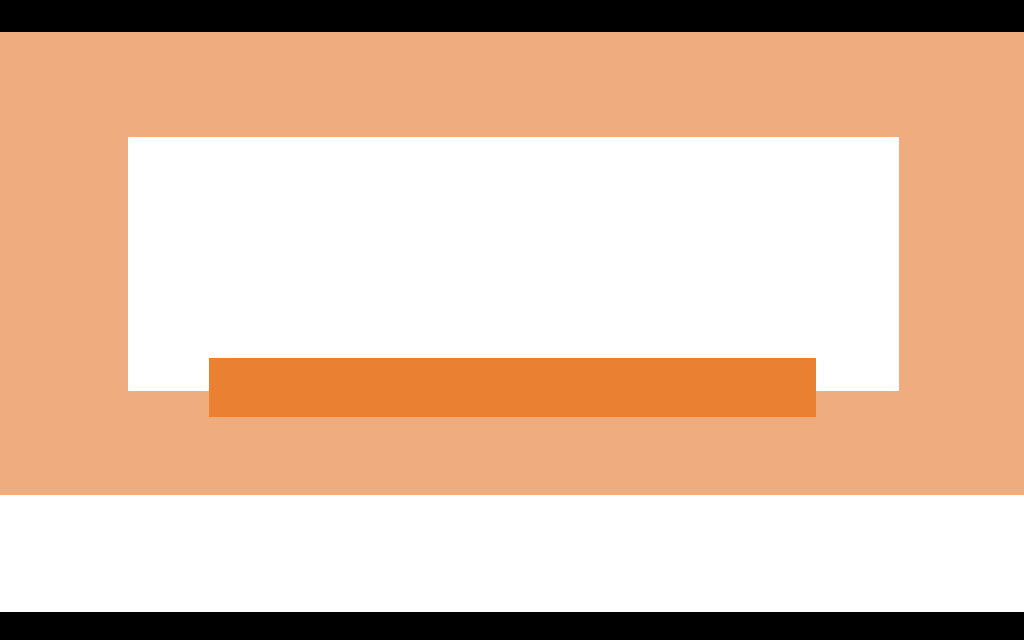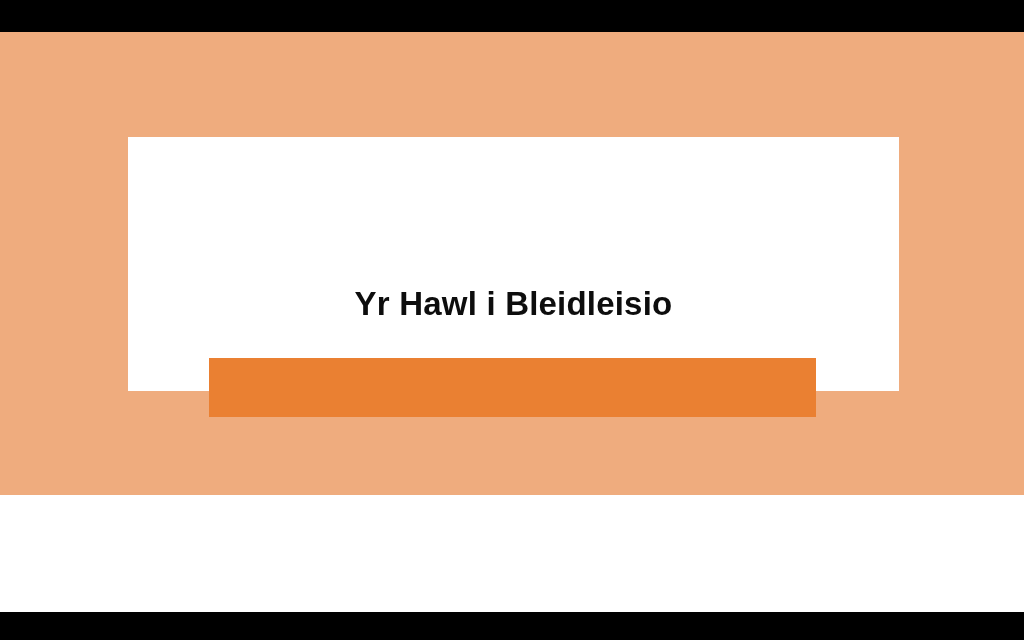--- a/index.html
+++ b/index.html
@@ -91,21 +91,20 @@
 <body>
 
 <div id="slide-root">
 
   <div class="letterbox top"></div>
 
   <div id="slide-canvas">
 
     <div id="title-card"></div>
 
-    <div id="slide-title">Yr Hawl i Bleidleisio</div>
 
     <div id="accent-bar"></div>
 
     <div id="footer-band">
 
       
 
       
 
     </div>

